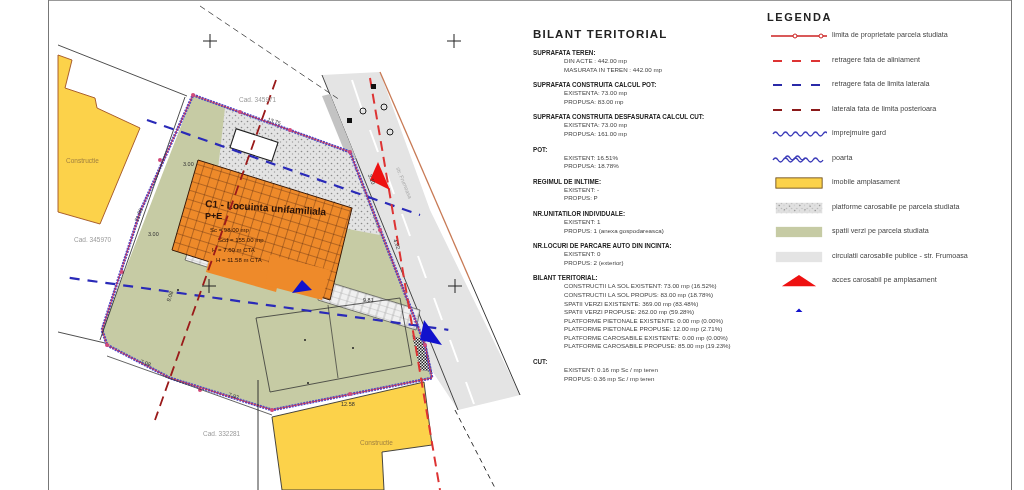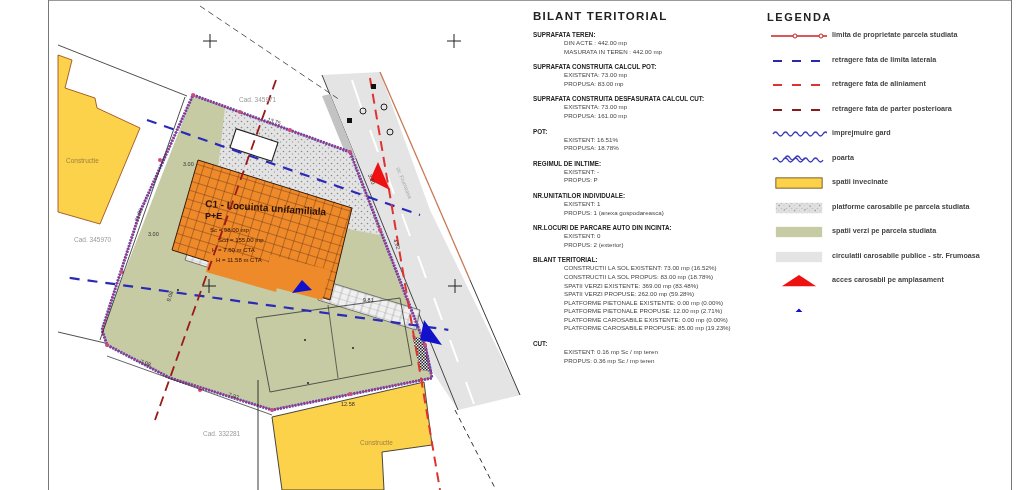--- a/index.html
+++ b/index.html
@@ -1,29 +1,29 @@
 <!DOCTYPE html>
 <html><head>
 <meta charset="utf-8">
 <style>
   html, body { margin:0; padding:0; background:#ffffff; }
   body { width:1024px; height:490px; position:relative; overflow:hidden; font-family:"Liberation Sans", sans-serif; color:#333; }
   .left-border { position:absolute; left:48px; top:0; width:1px; height:490px; background:#777; }
   .right-border { position:absolute; left:1011px; top:0; width:1px; height:490px; background:#777; }
   .top-border { position:absolute; left:48px; top:0; width:964px; height:1px; background:#999; }
   #plan { position:absolute; left:0; top:0; width:530px; height:490px; }
-  .bilant { position:absolute; left:533px; top:10px; width:225px; }
+  .bilant { position:absolute; left:533px; top:28px; width:225px; }
   .bilant h1 { margin:0 0 9px 0; font-size:11.5px; font-weight:bold; letter-spacing:1.2px; color:#222; }
   .sec { margin-bottom:7px; }
   .sec-title { font-size:6.3px; font-weight:bold; color:#222; line-height:8px; }
   .sec-line { font-size:6.2px; color:#444; line-height:8.6px; padding-left:31px; white-space:nowrap; }
   .sec.cut .sec-line:first-of-type { margin-top:4px; }
   .legend { position:absolute; left:765px; top:11px; width:246px; }
   .legend h2 { margin:0 0 5px 2px; font-size:11px; font-weight:bold; letter-spacing:1.6px; color:#222; }
-  .leg-row { position:relative; height:24.5px;font-weight:bold; }
+  .leg-row { position:relative; height:24.5px; }
   .leg-sym { position:absolute; left:6px; top:2px; width:56px; height:12px; }
   .leg-lbl { position:absolute; left:67px; top:2px; font-size:7.2px; color:#444; white-space:nowrap; }
 </style>
 </head>
 <body>
 
 <div class="top-border"></div>
 <div class="left-border"></div>
 <div class="right-border"></div>
 
@@ -227,54 +227,54 @@
   <div class="leg-row">
     <svg class="leg-sym" viewBox="0 0 56 12">
         <line x1="0" y1="6" x2="56" y2="6" stroke="#cc2222" stroke-width="1.3"></line>
         <circle cx="24" cy="6" r="2" fill="#fff" stroke="#cc2222"></circle>
         <circle cx="50" cy="6" r="2" fill="#fff" stroke="#cc2222"></circle>
       </svg>
     <span class="leg-lbl">limita de proprietate parcela studiata</span>
   </div>
   <div class="leg-row">
     <svg class="leg-sym" viewBox="0 0 56 12">
+        <line x1="2" y1="6" x2="56" y2="6" stroke="#dd3333" stroke-width="2.2" stroke-dasharray="9,10"></line>
+      </svg>
+    <span class="leg-lbl">retragere fata de aliniament</span>
+  </div>
+  <div class="leg-row">
+    <svg class="leg-sym" viewBox="0 0 56 12">
         <line x1="2" y1="6" x2="56" y2="6" stroke="#2a2aa8" stroke-width="2.2" stroke-dasharray="9,10"></line>
       </svg>
     <span class="leg-lbl">retragere fata de limita laterala</span>
   </div>
   <div class="leg-row">
     <svg class="leg-sym" viewBox="0 0 56 12">
-        <line x1="2" y1="6" x2="56" y2="6" stroke="#dd3333" stroke-width="2.2" stroke-dasharray="9,10"></line>
-      </svg>
-    <span class="leg-lbl">retragere fata de aliniament</span>
-  </div>
-  <div class="leg-row">
-    <svg class="leg-sym" viewBox="0 0 56 12">
         <line x1="2" y1="6" x2="56" y2="6" stroke="#8b1a1a" stroke-width="2.2" stroke-dasharray="9,10"></line>
       </svg>
-    <span class="leg-lbl">retragere fata de parter posterioara</span>
+    <span class="leg-lbl">laterala fata de limita posterioara</span>
   </div>
   <div class="leg-row">
     <svg class="leg-sym" viewBox="0 0 56 12">
         <path d="M2 6 q2.5 -4 5 0 t5 0 t5 0 t5 0 t5 0 t5 0 t5 0 t5 0 t5 0 t5 0 t5 0" fill="none" stroke="#3a3ab8" stroke-width="1.4"></path>
       </svg>
     <span class="leg-lbl">imprejmuire gard</span>
   </div>
   <div class="leg-row">
     <svg class="leg-sym" viewBox="0 0 56 12">
         <path d="M2 7 q2.5 -4 5 0 t5 0 t5 0 t5 0 t5 0 t5 0 t5 0 t5 0 t5 0 t5 0" fill="none" stroke="#3a3ab8" stroke-width="1.4"></path>
         <path d="M14 5 q2.5 -4 5 0 t5 0 t5 0 t5 0" fill="none" stroke="#3a3ab8" stroke-width="1.4"></path>
       </svg>
     <span class="leg-lbl">poarta</span>
   </div>
   <div class="leg-row">
     <svg class="leg-sym" viewBox="0 0 56 14">
         <rect x="1" y="1" width="54" height="12" fill="#fcd24a" stroke="#6a4a1a"></rect>
       </svg>
-    <span class="leg-lbl">spatii invecinate</span>
+    <span class="leg-lbl">imobile amplasament</span>
   </div>
   <div class="leg-row">
     <svg class="leg-sym" viewBox="0 0 56 14">
         <rect x="1" y="1" width="54" height="12" fill="url(#gravel)"></rect>
         <rect x="1" y="1" width="54" height="12" fill="#ddd" opacity="0.5"></rect>
         <g fill="#999">
           <circle cx="5" cy="4" r="0.9"></circle>
           <circle cx="11" cy="9" r="0.9"></circle>
           <circle cx="17" cy="5" r="0.9"></circle>
           <circle cx="23" cy="10" r="0.9"></circle>

